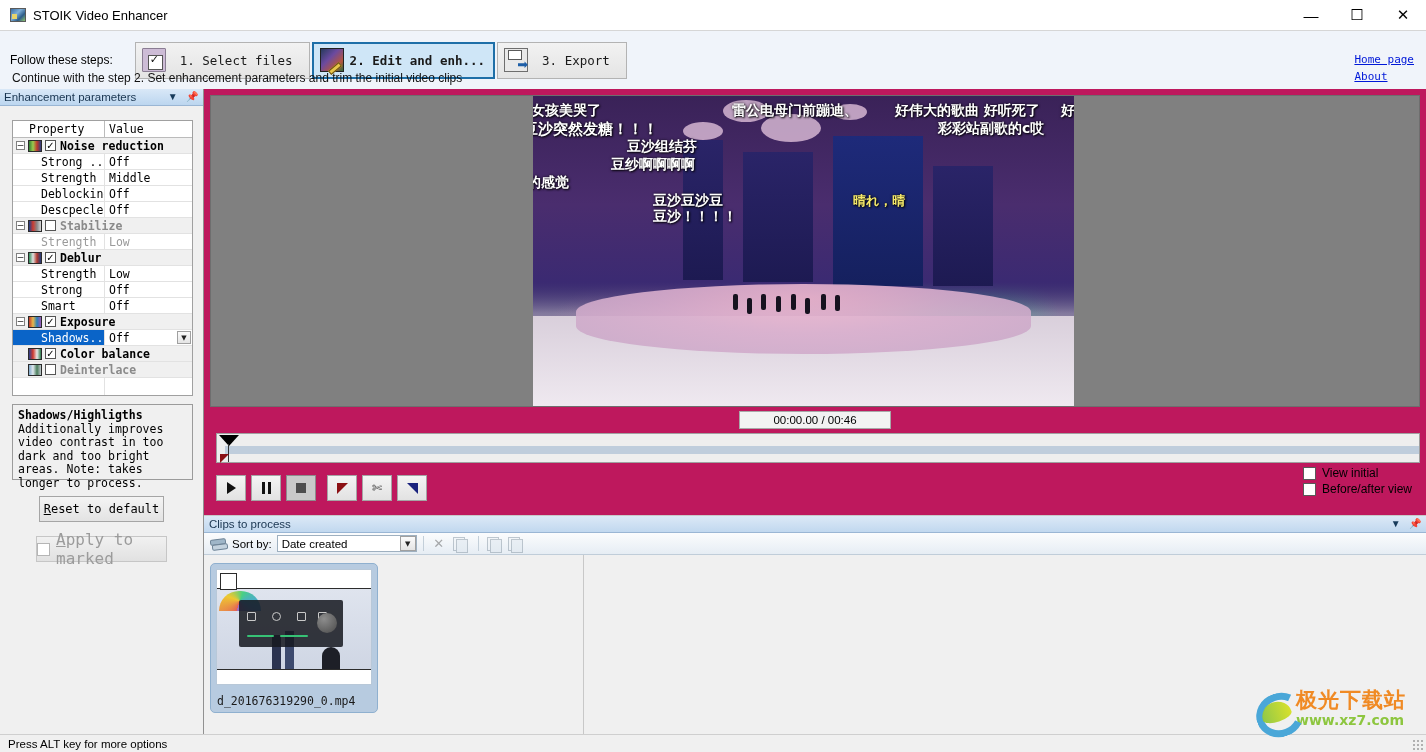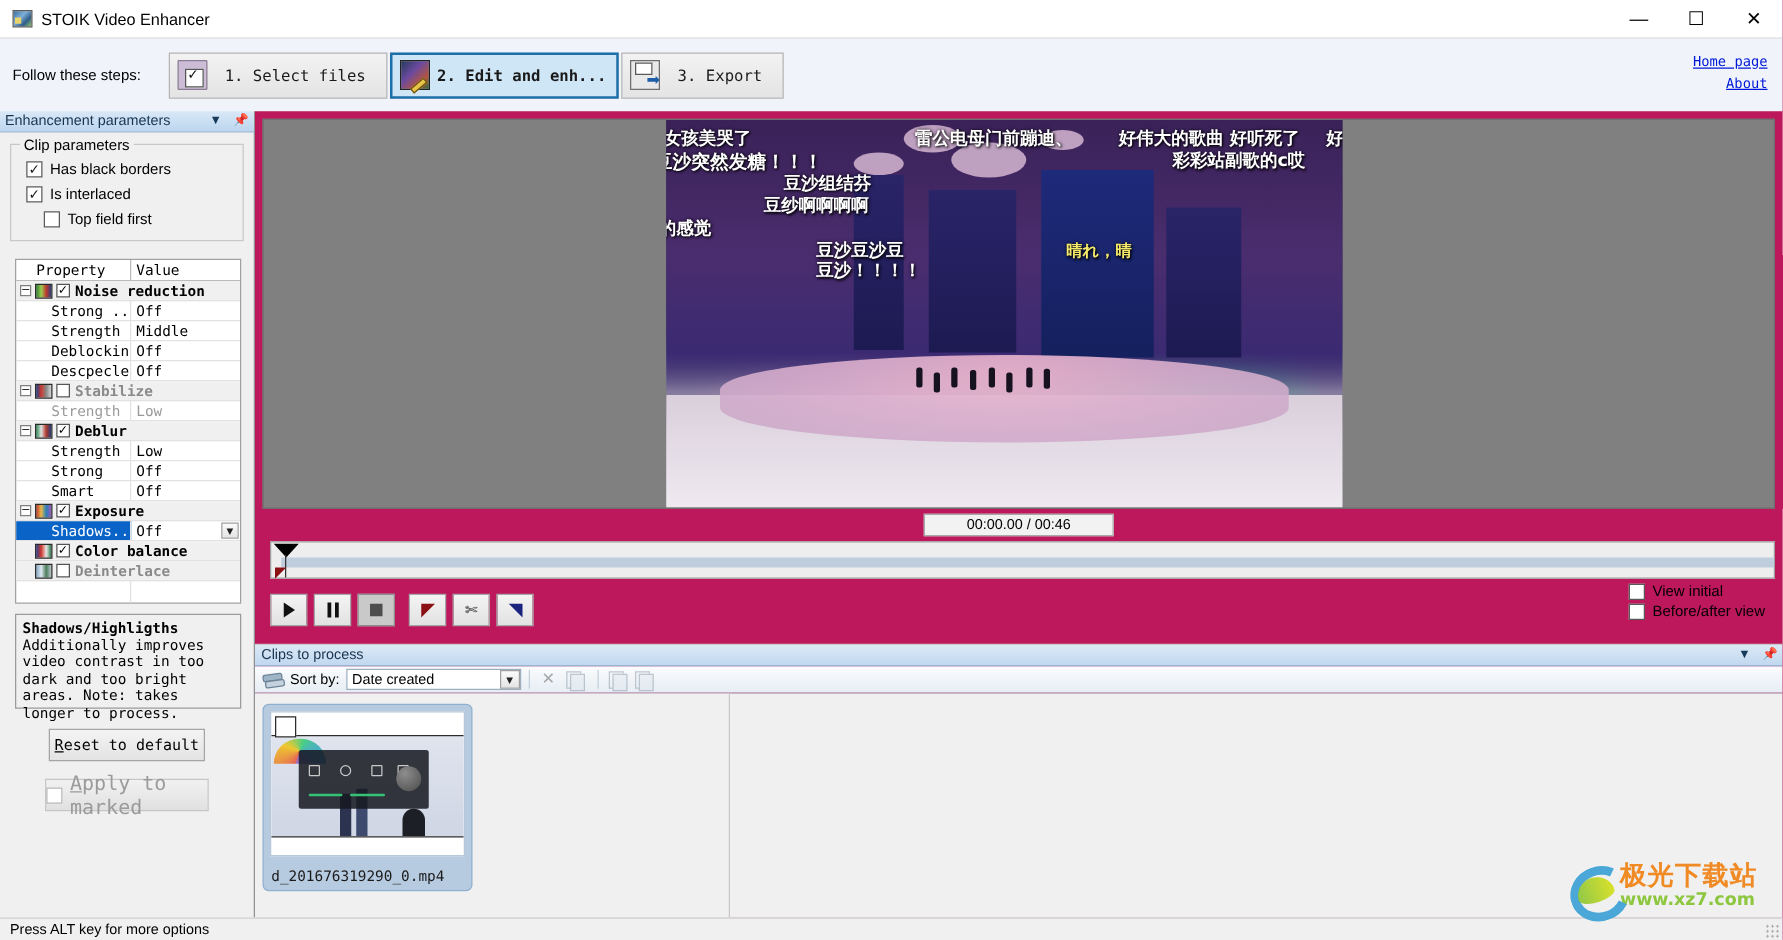--- a/index.html
+++ b/index.html
@@ -56,21 +56,21 @@
   #ico-select::before{content:"\2713";position:absolute;left:7px;top:4px;font-size:11px;color:#111;z-index:2;font-family:"DejaVu Sans",sans-serif;}
   #ico-edit{ background:linear-gradient(135deg,#263a5c,#6b4aa0 40%,#b5553f 75%,#2d6b3f);border:1px solid #222;}
   #ico-edit::after{content:"";position:absolute;right:1px;bottom:0px;width:12px;height:3px;background:#e8c54a;transform:rotate(-40deg);border:1px solid #6b5010;}
   #ico-export{ background:#e9e9e9;border:1px solid #6e6e6e;}
   #ico-export::before{content:"";position:absolute;left:3px;top:1px;width:12px;height:8px;background:#fff;border:1px solid #5a5a5a;}
   #ico-export::after{content:"\27A1";position:absolute;right:-1px;bottom:0px;font-size:13px;color:#1e5fa8;font-family:"DejaVu Sans",sans-serif;line-height:12px;}
 
   #steps-hint{
     position:absolute; left:12px; bottom:4px; font-size:12px; color:#111;
   }
-  #toplinks{ position:absolute; right:12px; top:10px; text-align:right;
+  #toplinks{ position:absolute; right:12px; top:20px; 
      font-family:"DejaVu Sans Mono", monospace; font-size:11px; }
   #toplinks a{ color:#0018d8; text-decoration:underline; display:block; line-height:17px;}
 
   
   #main{ position:absolute; top:89px; left:0; right:0; bottom:18px; display:flex; }
 
   
   #leftpanel{ width:204px; background:#f0f0f0; border-right:1px solid #919191;
      display:flex; flex-direction:column; position:relative;}
   #leftpanel-hdr{
@@ -304,54 +304,39 @@
   <div class="stepbtn active">
     <div class="step-ico" id="ico-edit"></div>
     <div class="step-lbl">2. Edit and enh...</div>
   </div>
 
   <div class="stepbtn">
     <div class="step-ico" id="ico-export"></div>
     <div class="step-lbl">3. Export</div>
   </div>
 
+  <div id="steps-hint">Continue with the step 2. Set enhancement parameters and trim the initial video clips</div>
 
   <div id="toplinks">
     <a href="#">Home page</a>
     <a href="#">About</a>
   </div>
 </div>
 
 <div id="main">
 
   <div id="leftpanel">
     <div id="leftpanel-hdr">
       <span>Enhancement parameters</span>
       <span class="hdr-icons">
         <span>▼</span>
         <span>📌</span>
       </span>
     </div>
 
-    <div id="clip-group">
-      <div id="clip-group-title">Clip parameters</div>
-
-      <div class="cbrow">
-        <span class="cbx checked"></span>
-        <span>Has black borders</span>
-      </div>
-      <div class="cbrow">
-        <span class="cbx checked"></span>
-        <span>Is interlaced</span>
-      </div>
-      <div class="cbrow" style="margin-left:18px;">
-        <span class="cbx"></span>
-        <span>Top field first</span>
-      </div>
-    </div>
 
     <div id="propgrid">
       <div class="prow hdr">
         <div class="pname">Property</div>
         <div class="pval">Value</div>
       </div>
 
       <div class="prow group">
         <div class="pname">
           <span class="expander">−</span>

